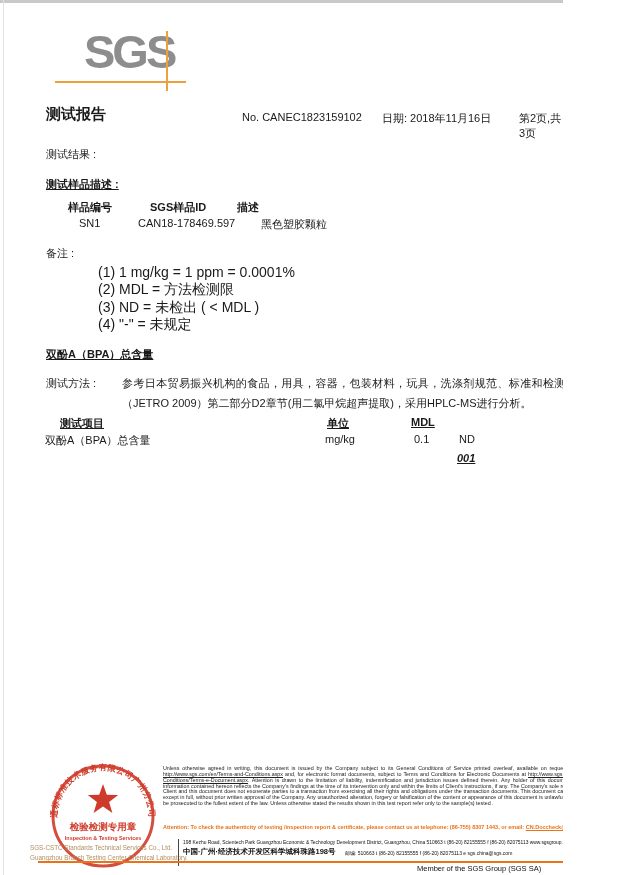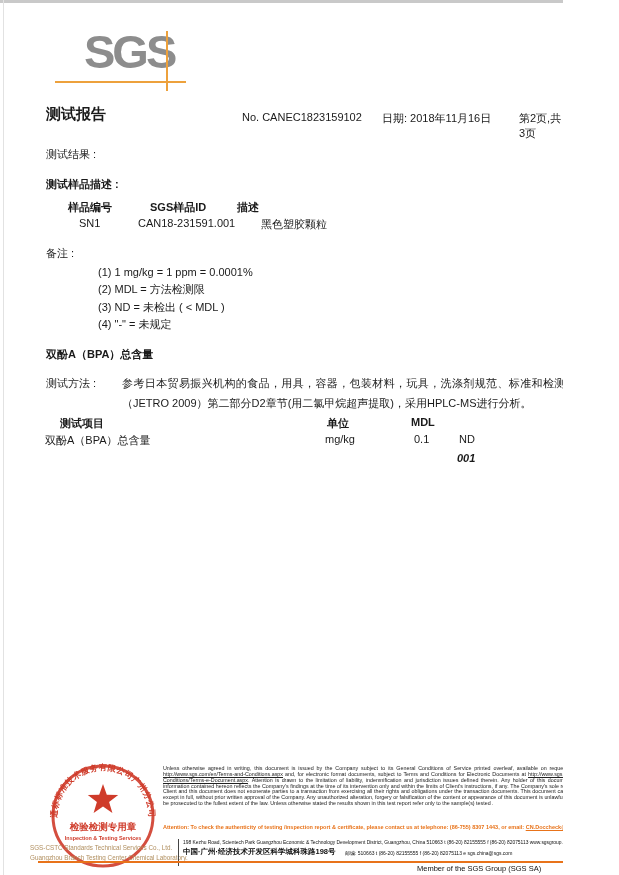--- a/index.html
+++ b/index.html
@@ -19,27 +19,27 @@
   .logo-hline { position:absolute; left:55px; top:81px; width:131px; height:2px; background:#eda13c; }
   .logo-vline { position:absolute; left:166px; top:31px; width:2px; height:60px; background:#eda13c; }
 
   
   .doc-title  { position:absolute; left:46px; top:105px; font-size:15px; font-weight:bold; }
   .report-no  { position:absolute; left:242px; top:111px; font-size:11px; }
   .report-date{ position:absolute; left:382px; top:111px; font-size:11px; }
   .page-info  { position:absolute; left:519px; top:111px; font-size:11px; }
 
   .sec-label  { position:absolute; font-size:11px; }
-  .u          { }
+  .u          { text-decoration:underline; }
   .b          { font-weight:bold; }
   .i          { font-style:italic;margin-top:36px; }
 
   .cell { position:absolute; font-size:11px; white-space:nowrap; }
 
-  .notes-list { position:absolute; left:98px; top:264px; font-size:11px; line-height:17.3px; list-style:none; }
+  .notes-list { position:absolute; left:98px; top:264px; font-size:14px; line-height:17.3px; list-style:none; }
 
   .method-text { position:absolute; left:122px; top:374px; width:466px; font-size:11px; line-height:19.5px; text-align:justify; }
 
   
   .stamp { position:absolute; left:42px; top:760px; }
   .company-lines { position:absolute; left:30px; top:843px; font-size:6.3px; line-height:10px;
                    color:#b08e5e; white-space:nowrap; }
   .legal { position:absolute; left:163px; top:766px; width:447px; font-size:5.35px;
            line-height:5.85px; text-align:justify; color:#222; }
   .legal .u { text-decoration:underline; }
@@ -70,21 +70,21 @@
   <div class="report-date">日期: 2018年11月16日</div>
   <div class="page-info">第2页,共3页</div>
 
   <div class="sec-label" style="left:46px; top:147px;">测试结果 :</div>
   <div class="sec-label b u" style="left:46px; top:177px;">测试样品描述 :</div>
 
   <div class="cell b" style="left:68px;  top:200px;">样品编号</div>
   <div class="cell b" style="left:150px; top:200px;">SGS样品ID</div>
   <div class="cell b" style="left:225px; top:200px;margin-left:12px;">描述</div>
   <div class="cell" style="left:79px;  top:217px;">SN1</div>
-  <div class="cell" style="left:138px; top:217px;">CAN18-231591.001</div>
+  <div class="cell" style="left:138px; top:217px;">CAN18-178469.597</div>
   <div class="cell" style="left:225px; top:217px;margin-left:36px;">黑色塑胶颗粒</div>
 
   <div class="sec-label" style="left:46px; top:246px;">备注 :</div>
   <ul class="notes-list">
     <li>(1) 1 mg/kg = 1 ppm = 0.0001%</li>
     <li>(2) MDL = 方法检测限</li>
     <li>(3) ND = 未检出 ( &lt; MDL )</li>
     <li>(4) "-" = 未规定</li>
   </ul>
 

